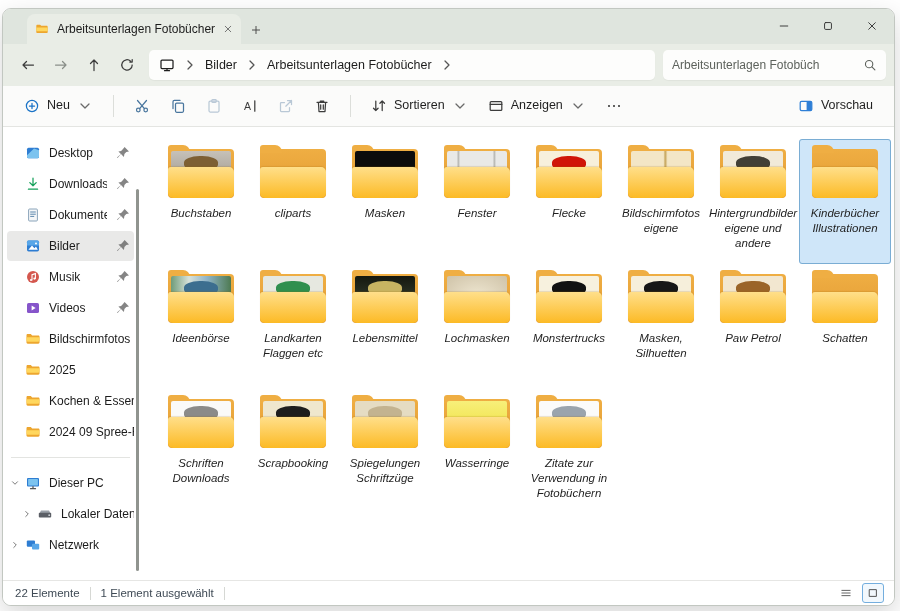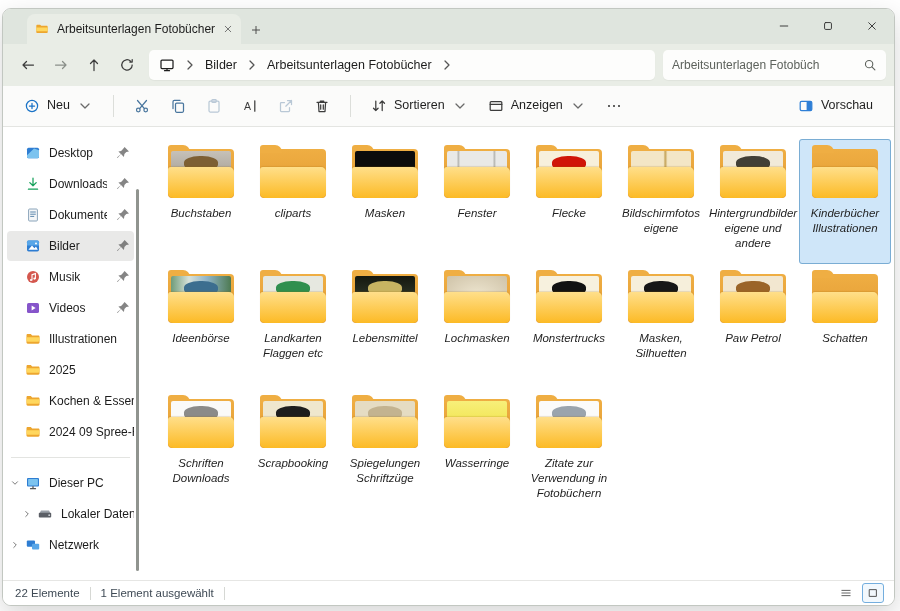--- a/index.html
+++ b/index.html
@@ -408,21 +408,21 @@
               </span>
   </div>
             <div class="side-item">
 
     <span class="ic s-icon">
                 <svg viewBox="0 0 16 16">
                   <path d="M1.5 4.2c0-.7.5-1.2 1.2-1.2h3.1l1.4 1.4h6.1c.7 0 1.2.5 1.2 1.2v5.9c0 .7-.5 1.2-1.2 1.2H2.7c-.7 0-1.2-.5-1.2-1.2z" fill="#eda62f"></path>
                   <path d="M1.5 6.2h13v3.3c0 .7-.5 1.2-1.2 1.2H2.7c-.7 0-1.2-.5-1.2-1.2z" fill="#ffd75e"></path>
                 </svg>
               </span>
-    <span class="s-label">Illustrationen</span>
+    <span class="s-label">Bildschirmfotos</span>
 
   </div>
             <div class="side-item">
 
     <span class="ic s-icon">
                 <svg viewBox="0 0 16 16">
                   <path d="M1.5 4.2c0-.7.5-1.2 1.2-1.2h3.1l1.4 1.4h6.1c.7 0 1.2.5 1.2 1.2v5.9c0 .7-.5 1.2-1.2 1.2H2.7c-.7 0-1.2-.5-1.2-1.2z" fill="#eda62f"></path>
                   <path d="M1.5 6.2h13v3.3c0 .7-.5 1.2-1.2 1.2H2.7c-.7 0-1.2-.5-1.2-1.2z" fill="#ffd75e"></path>
                 </svg>
               </span>

